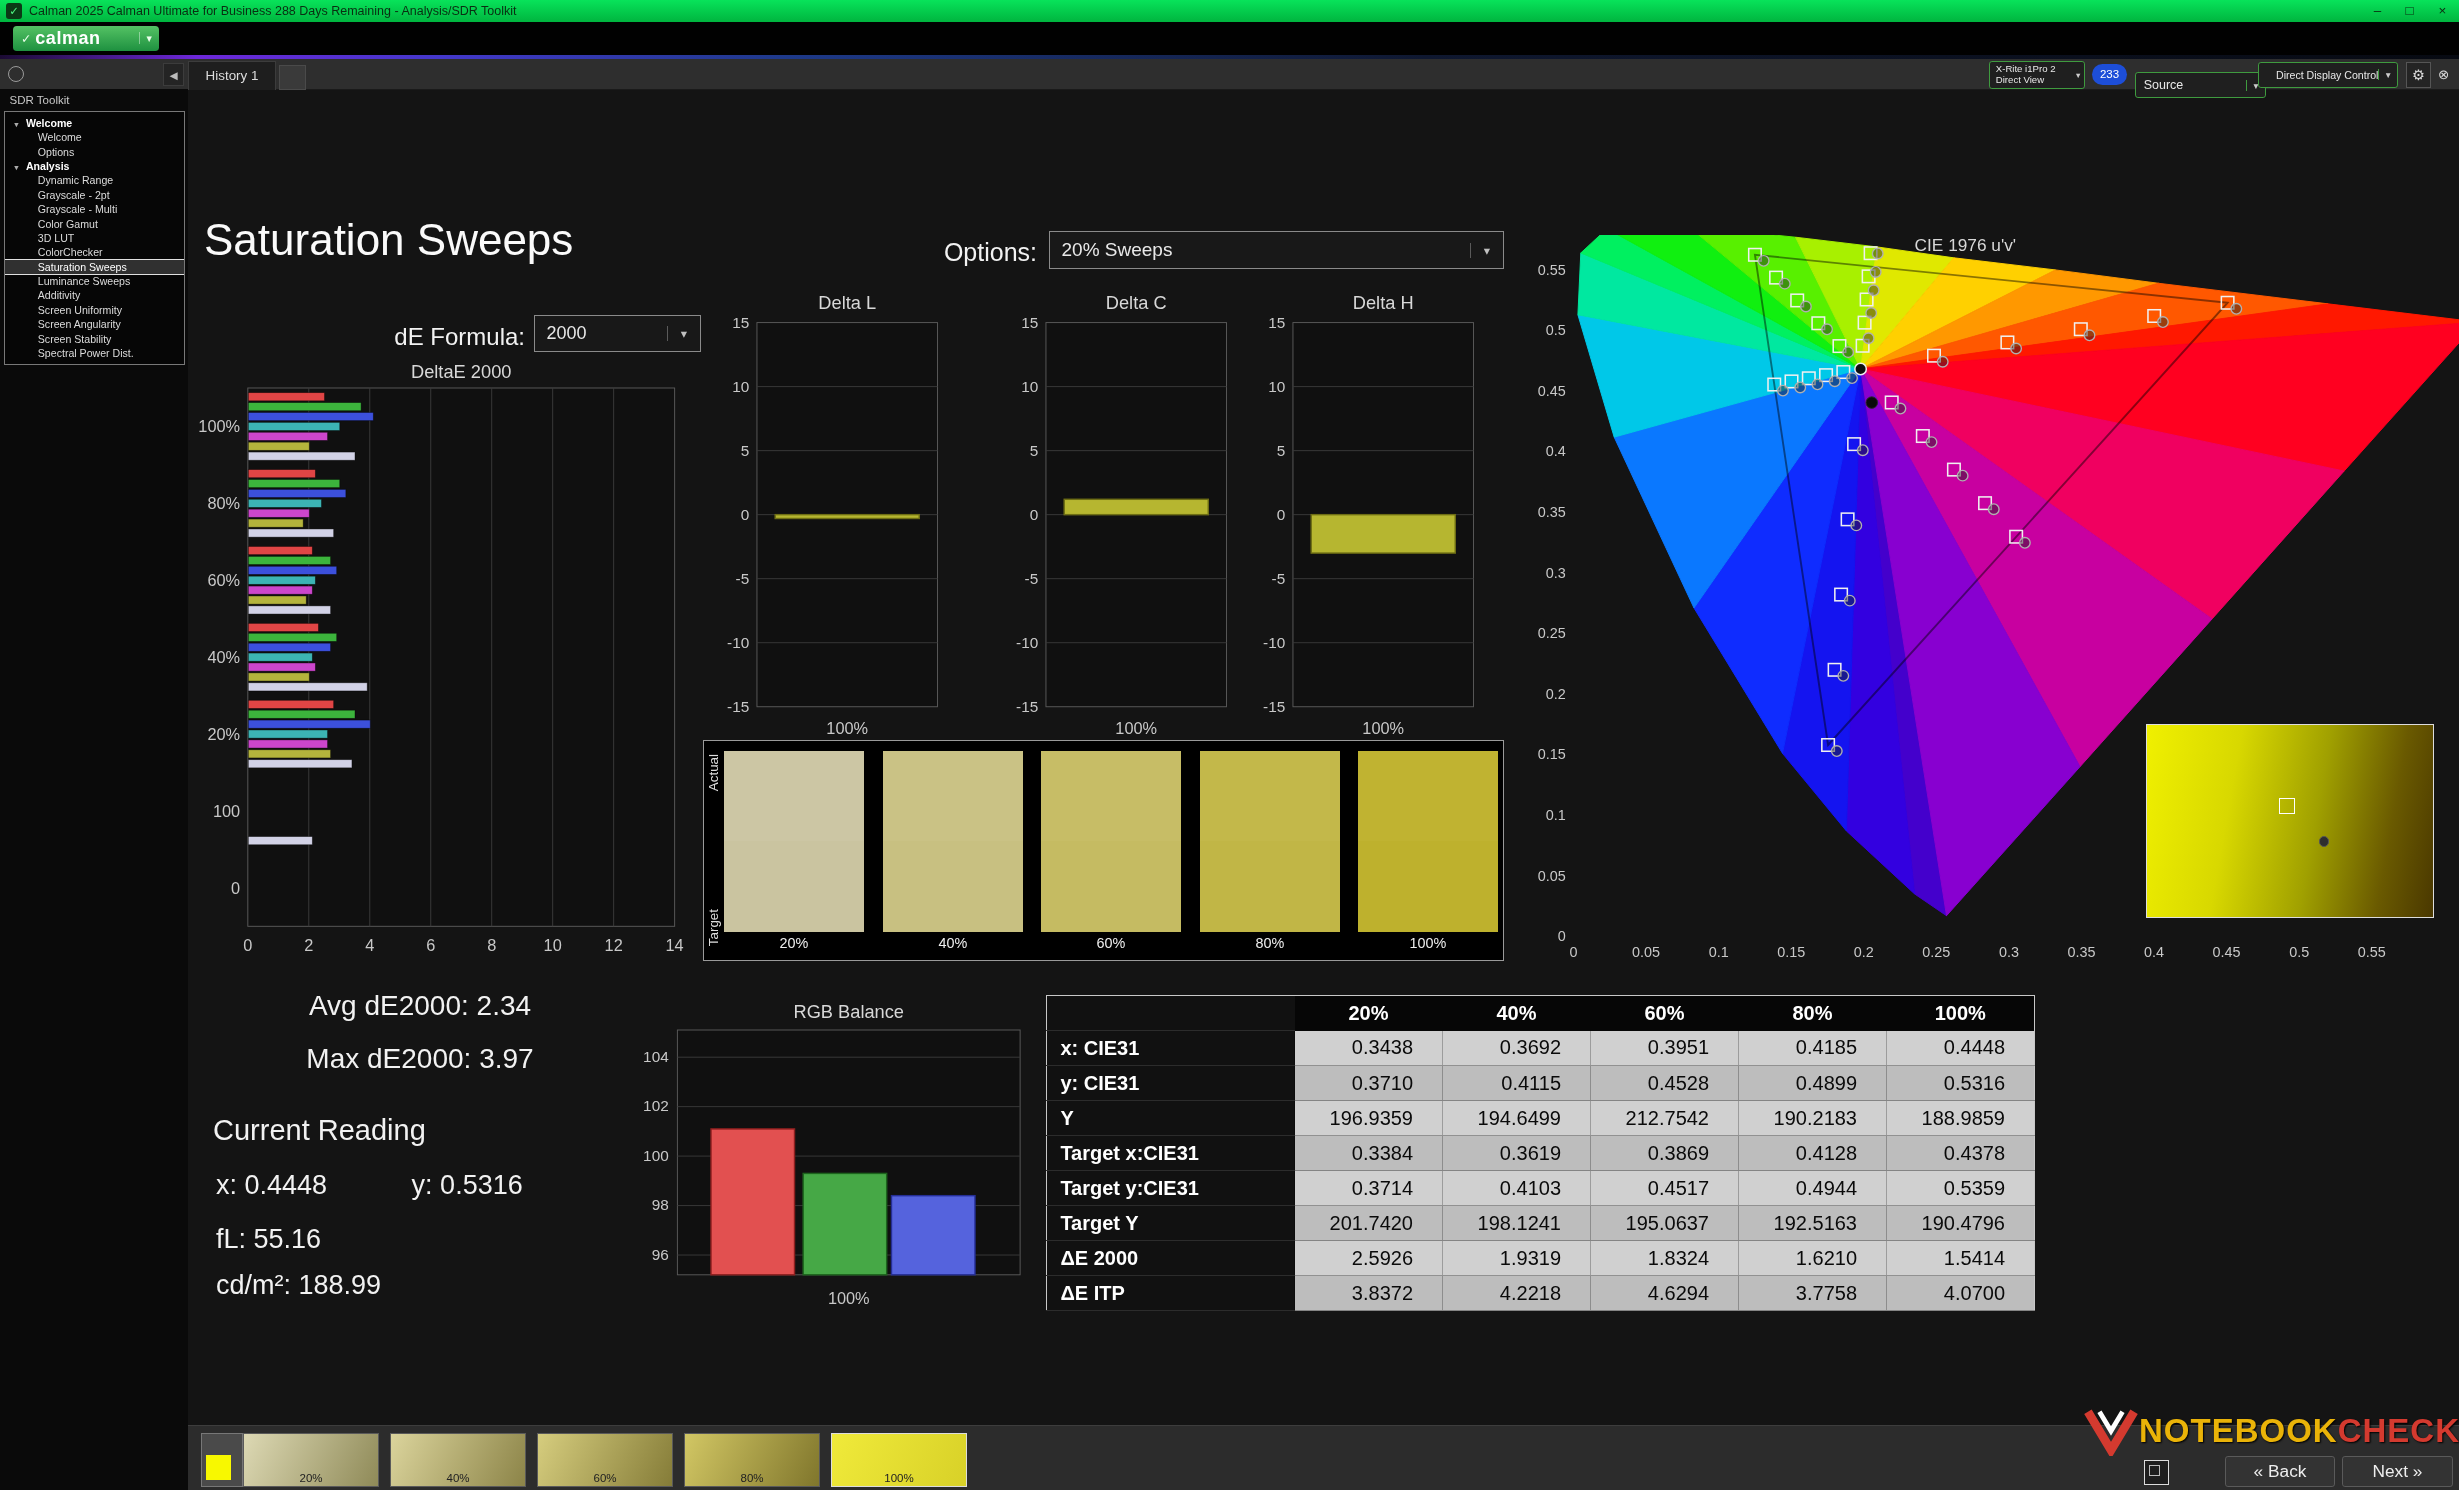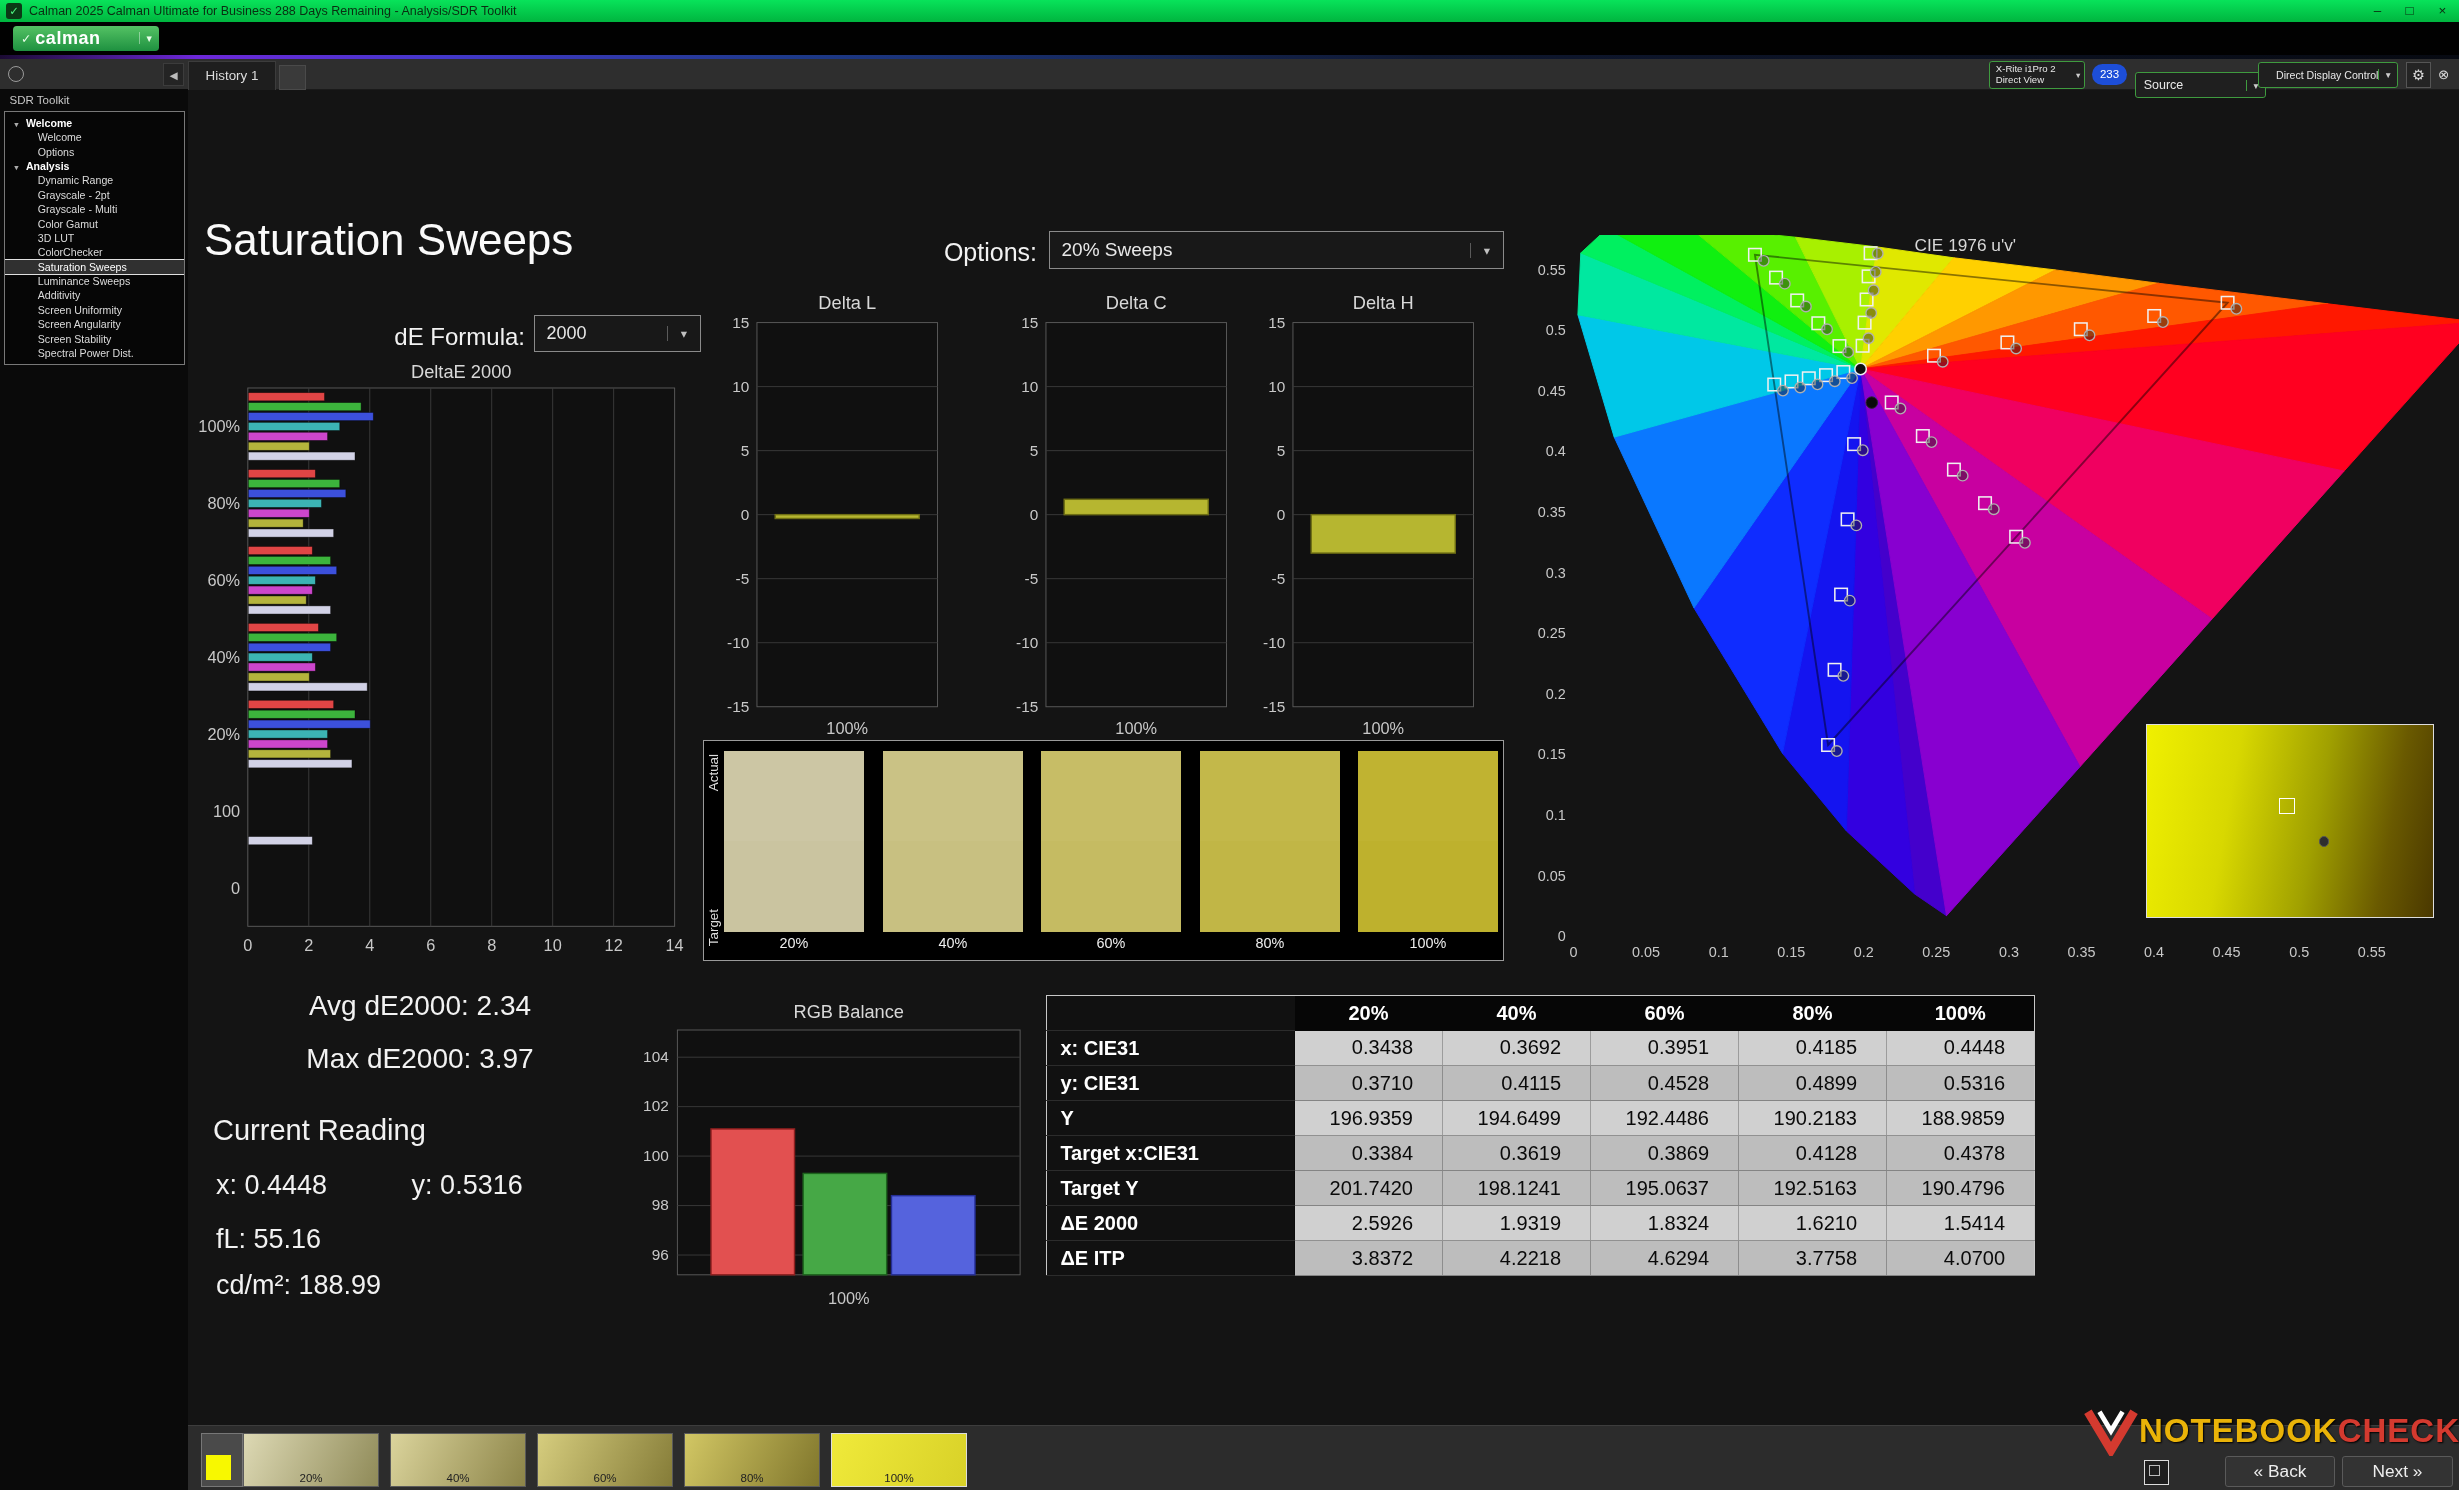--- a/index.html
+++ b/index.html
@@ -531,32 +531,40 @@
         <td>0.3710</td>
         <td>0.4115</td>
         <td>0.4528</td>
         <td>0.4899</td>
         <td>0.5316</td>
       </tr>
       <tr class="even">
         <th class="rowlabel">Y</th>
         <td>196.9359</td>
         <td>194.6499</td>
-        <td>192.4486</td>
+        <td>212.7542</td>
         <td>190.2183</td>
         <td>188.9859</td>
       </tr>
       <tr class="odd">
         <th class="rowlabel">Target x:CIE31</th>
         <td>0.3384</td>
         <td>0.3619</td>
         <td>0.3869</td>
         <td>0.4128</td>
         <td>0.4378</td>
       </tr>
+      <tr class="even">
+        <th class="rowlabel">Target y:CIE31</th>
+        <td>0.3714</td>
+        <td>0.4103</td>
+        <td>0.4517</td>
+        <td>0.4944</td>
+        <td>0.5359</td>
+      </tr>
       <tr class="odd">
         <th class="rowlabel">Target Y</th>
         <td>201.7420</td>
         <td>198.1241</td>
         <td>195.0637</td>
         <td>192.5163</td>
         <td>190.4796</td>
       </tr>
       <tr class="even">
         <th class="rowlabel">ΔE 2000</th>

